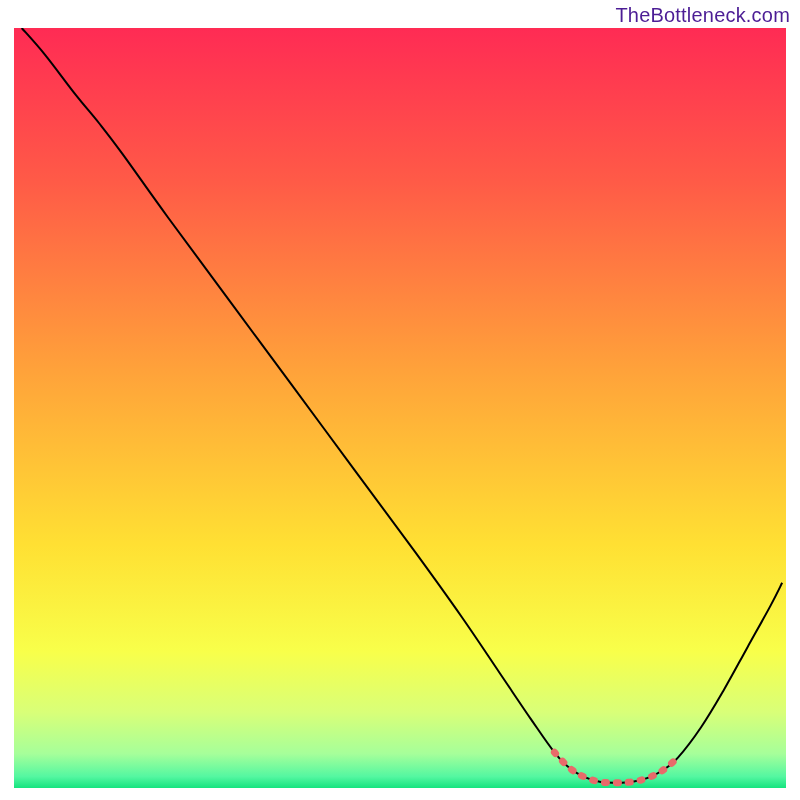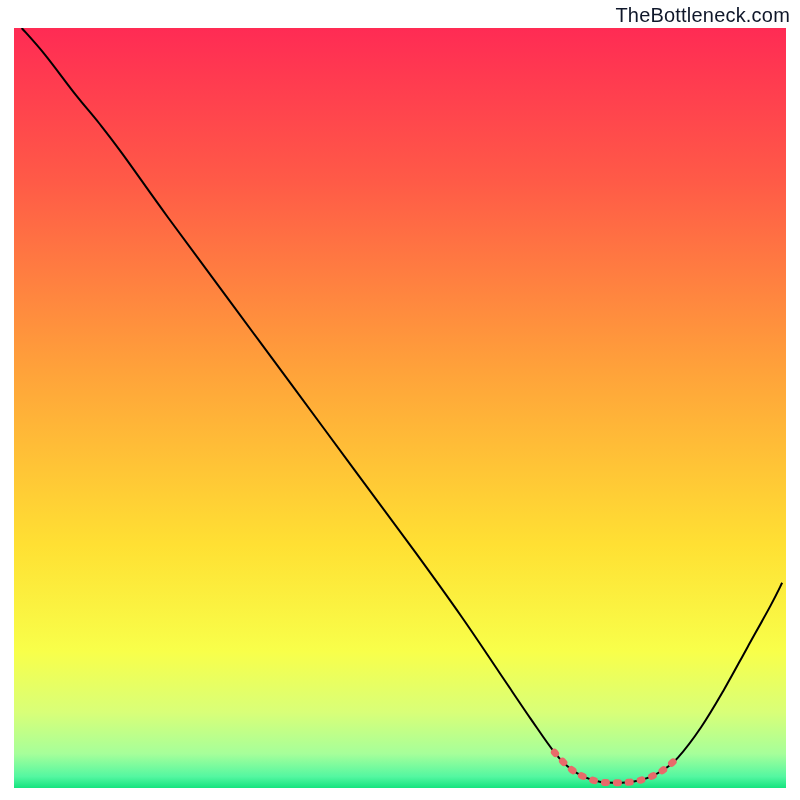--- a/index.html
+++ b/index.html
@@ -10,21 +10,21 @@
     background: #ffffff;
     font-family: Arial, Helvetica, sans-serif;
     overflow: hidden;
   }
   .attribution {
     position: absolute;
     top: 4px;
     right: 10px;
     font-size: 20px;
     font-weight: 500;
-    color: #0f172a;
+    color: #4c1d95;
     letter-spacing: 0.2px;
   }
   .plot {
     position: absolute;
     left: 14px;
     top: 28px;
     width: 772px;
     height: 760px;
   }
   svg { display: block; }

